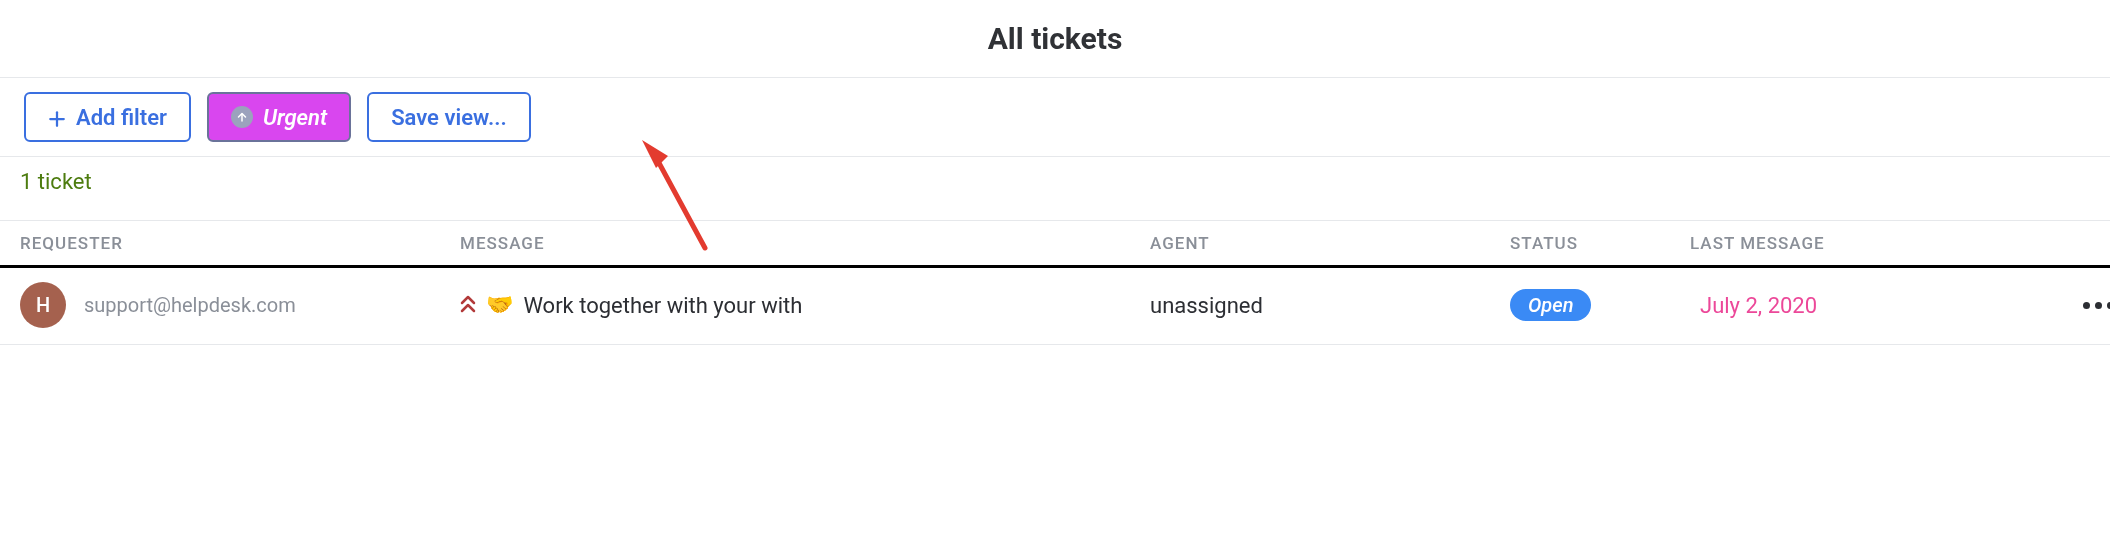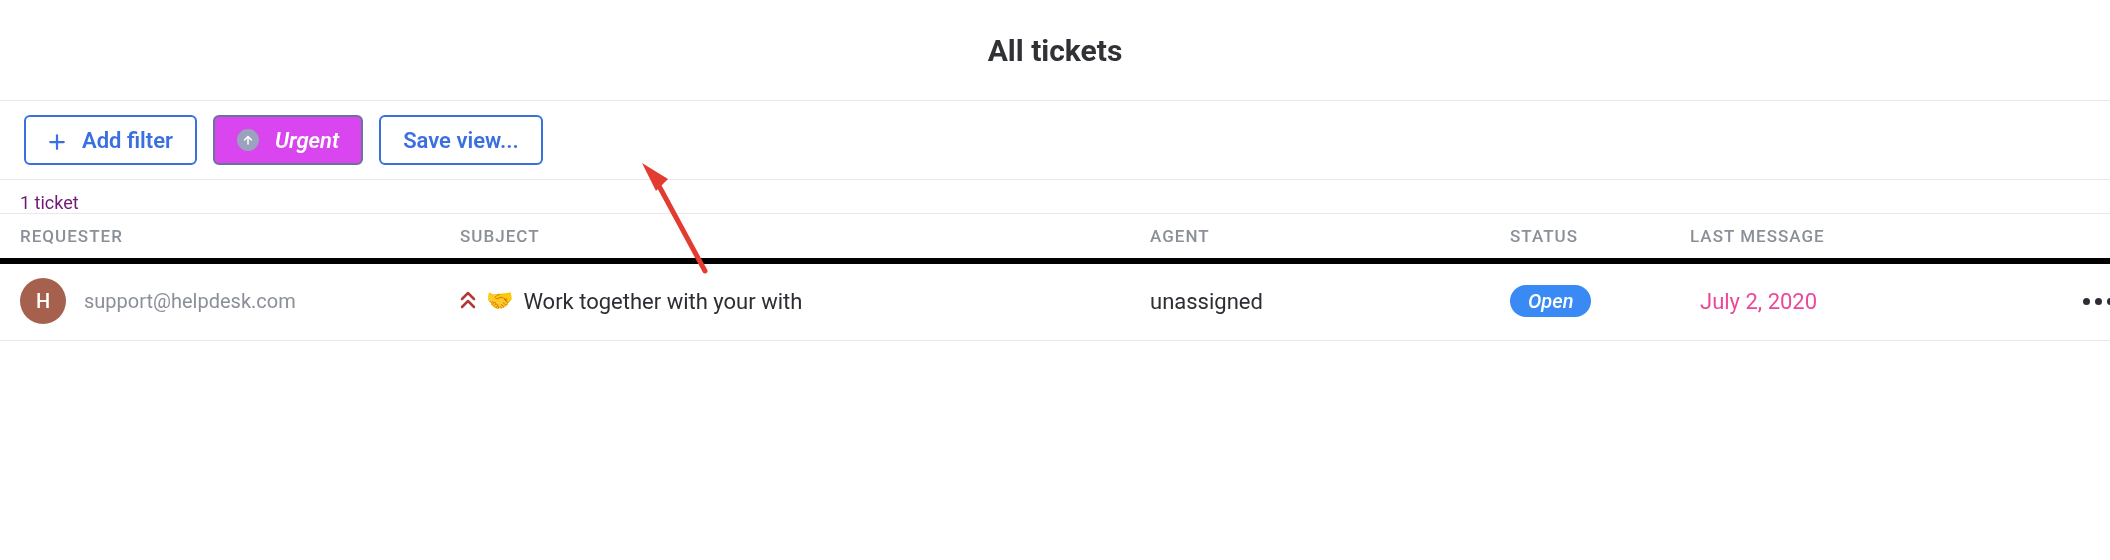--- a/index.html
+++ b/index.html
@@ -6,21 +6,21 @@
   html, body {
     width: 2110px;
     font-family: -apple-system, BlinkMacSystemFont, "Segoe UI", Roboto, "Helvetica Neue", Arial, sans-serif;
     color: #2c2e33;
     background: #fff;
     font-size: 20px;
   }
 
   
   .page-title-bar {
-    height: 101px;
+    height: 78px;
     display: flex;
     align-items: center;
     justify-content: center;
     border-bottom: 1px solid #e6e8eb;
   }
   .page-title {
     font-size: 30px;
     font-weight: 700;
     color: #303236;
   }
@@ -30,21 +30,21 @@
     display: flex;
     align-items: center;
     gap: 16px;
     padding: 14px 24px;
     border-bottom: 1px solid #e6e8eb;
     position: relative;
   }
   .btn {
     display: inline-flex;
     align-items: center;
-    gap: 16px;
+    gap: 10px;
     height: 50px;
     padding: 0 22px;
     border-radius: 6px;
     font-size: 22px;
     font-weight: 600;
     cursor: pointer;
     user-select: none;
   }
   .btn-outline {
     border: 2px solid #3a6fe0;
@@ -75,33 +75,33 @@
     left: 640px;
     top: 60px;
     width: 80px;
     height: 120px;
     pointer-events: none;
     z-index: 10;
   }
 
   
   .count-row {
-    padding: 12px 20px 0;
-    font-size: 18px;
-    color: #701a75;
+    padding: 12px 20px 26px;
+    font-size: 22px;
+    color: #4d7c0f;
     border-bottom: 1px solid #e6e8eb;
   }
 
   
   .thead {
     display: grid;
     grid-template-columns: 440px 690px 360px 180px 330px 110px;
     align-items: center;
     padding: 12px 20px;
-    border-bottom: 6px solid #000000;
+    border-bottom: 3px solid #000000;
   }
   .th {
     font-size: 17px;
     letter-spacing: 0.06em;
     color: #8a8f98;
     font-weight: 500;
   }
 
   
   .trow {
@@ -209,21 +209,21 @@
     <defs></defs>
     <line x1="65" y1="110" x2="12" y2="12" stroke="#e33b2f" stroke-width="5" stroke-linecap="round"></line>
     <polygon points="2,2 28,18 16,30" fill="#e33b2f"></polygon>
   </svg>
 </div>
 
 <div class="count-row">1 ticket</div>
 
 <div class="thead">
   <div class="th">REQUESTER</div>
-  <div class="th">SUBJECT</div>
+  <div class="th">MESSAGE</div>
   <div class="th">AGENT</div>
   <div class="th">STATUS</div>
   <div class="th">LAST MESSAGE</div>
   <div></div>
 </div>
 
 <div class="trow">
 
   <div class="requester-cell">
     <div class="avatar">H</div>

